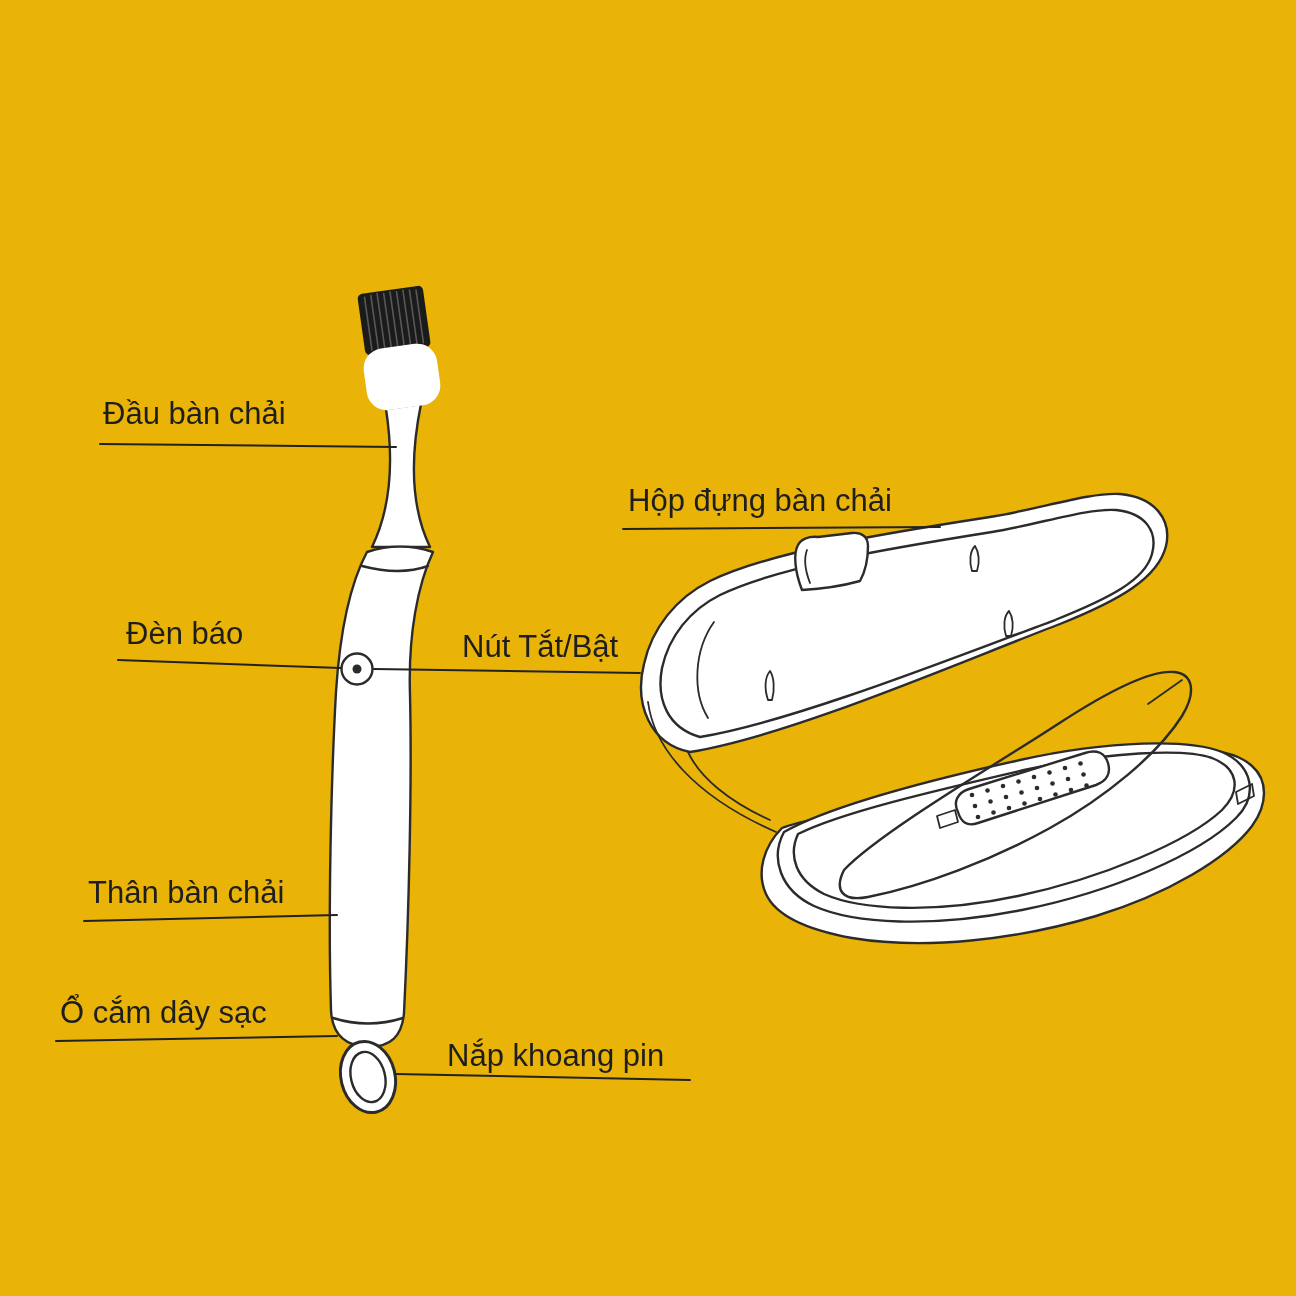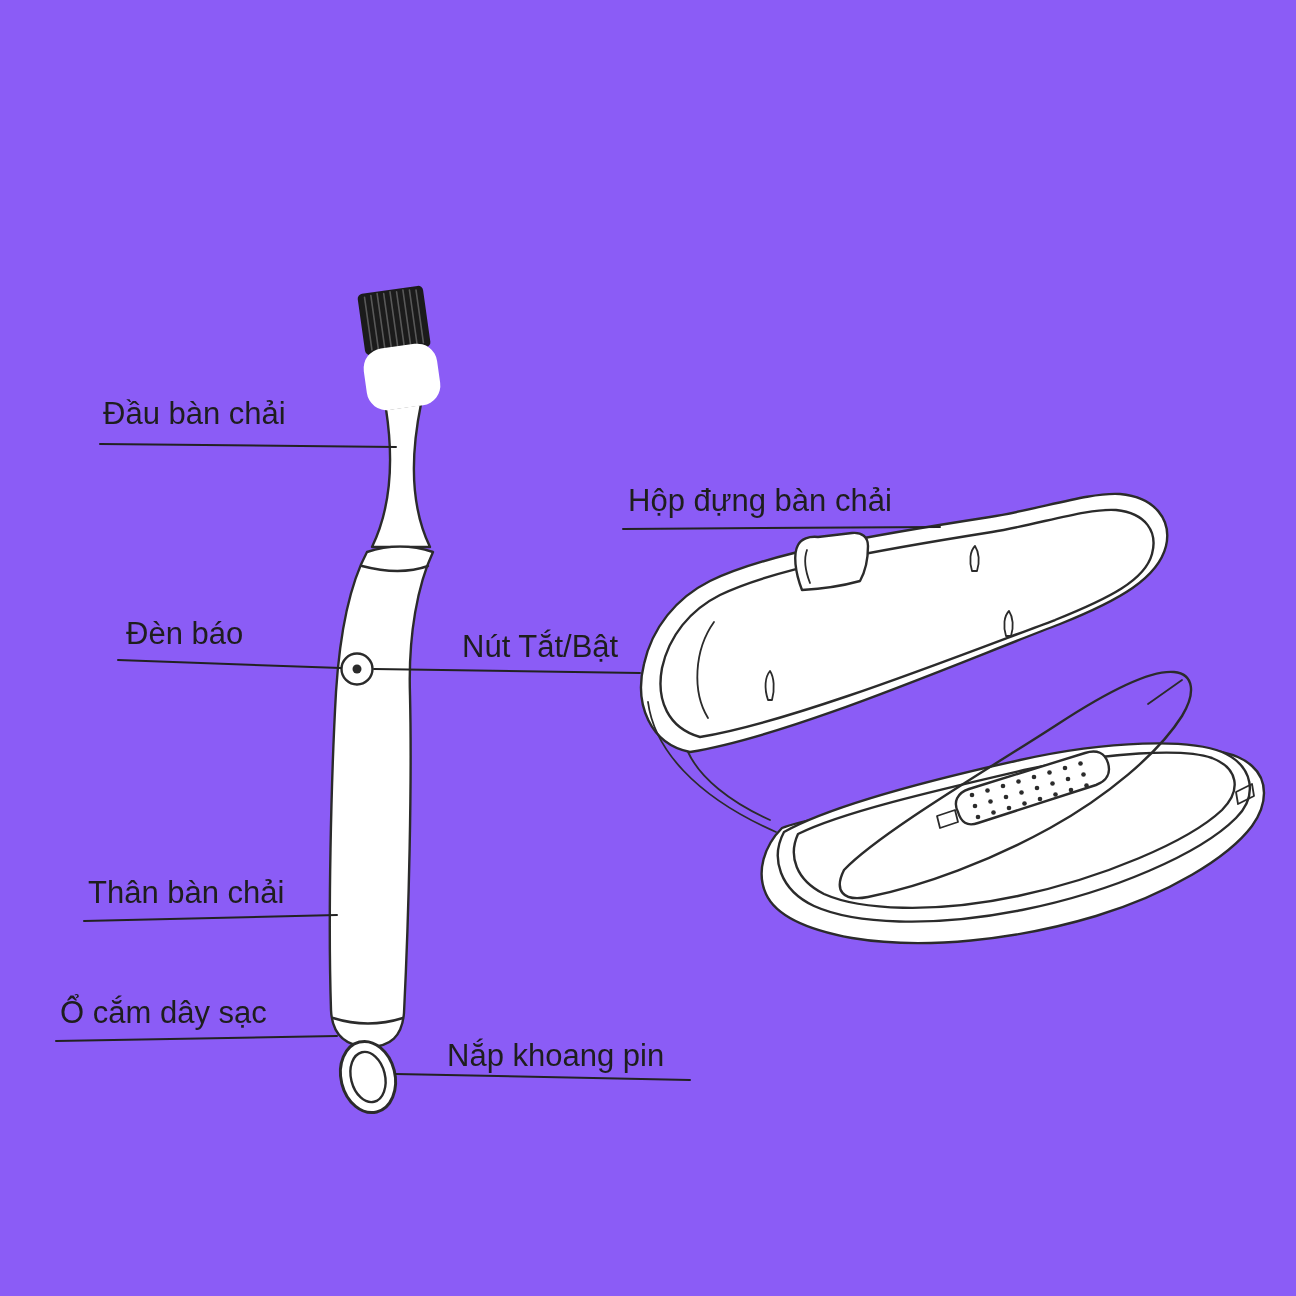--- a/index.html
+++ b/index.html
@@ -1,19 +1,19 @@
 <!DOCTYPE html>
 <html><head>
 <meta charset="utf-8">
 <style>
   html,body{margin:0;padding:0;background:#ffffff;}
   .canvas{
     position:relative;
     width:1296px;height:1296px;
-    background:#8b5cf6;
+    background:#eab308;
     overflow:hidden;
     font-family:"Liberation Sans",sans-serif;
   }
   svg{display:block;}
   svg path, svg ellipse, svg circle, svg line{
     stroke:#2b2b2b;
     fill:none;
     stroke-width:2.4;
     stroke-linecap:round;
     stroke-linejoin:round;

